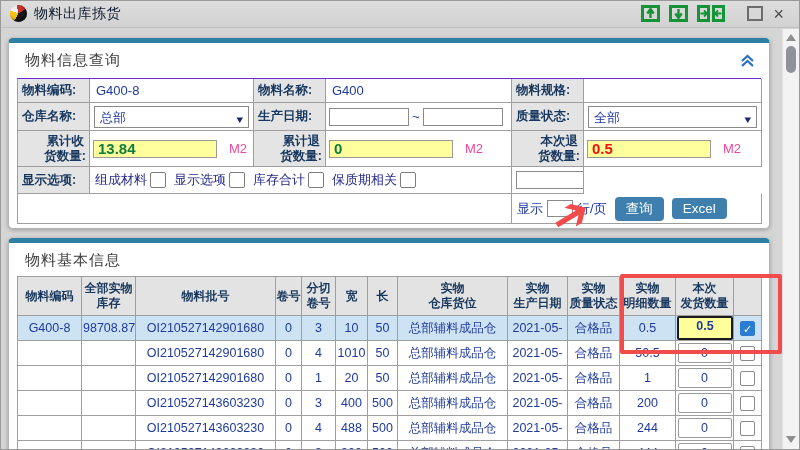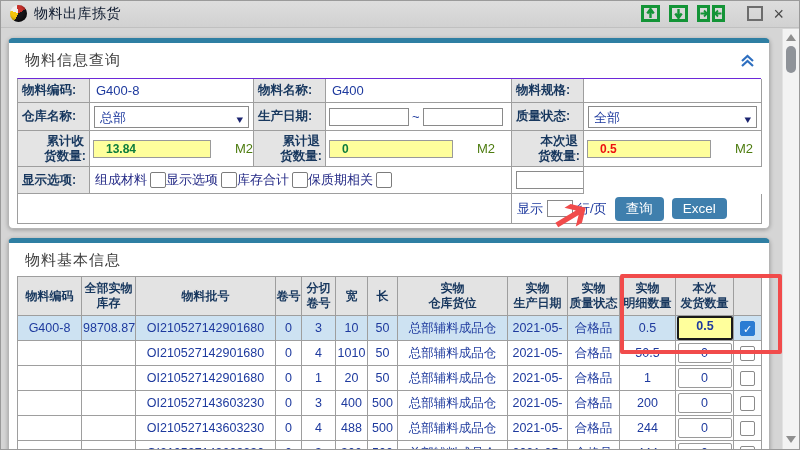--- a/index.html
+++ b/index.html
@@ -44,25 +44,25 @@
   .val{color:#1e3a9e;font-size:13px;padding-left:6px}
   .span2{grid-column:span 2}.span3{grid-column:span 3}.span4{grid-column:span 4}
   .selectbox{flex:1;margin:3px 4px;border:1px solid #8a8a8a;height:20px;display:flex;
              align-items:flex-end;padding:0 5px;color:#1e3a9e;font-size:13px;background:#fff}
   .selectbox .chev{margin-left:auto;color:#1b2470;font-size:13px;font-weight:bold;transform:scaleY(.85)}
   .tinput{border:1px solid #8a8a8a;height:18px;background:#fff;margin:0 3px;font-family:inherit;
           color:#1e3a9e;font-size:13px;padding:0 3px;box-sizing:border-box}
   .dinput{width:80px}
   .tilde{color:#1e3a9e;font-size:13px}
   .qty{width:124px;height:18px;background:var(--yellow);border:1px solid #9a9a9a;display:flex;
-       align-items:center;padding-left:12px;font-size:12px;font-weight:bold;box-sizing:border-box;margin-left:3px}
+       align-items:center;padding-left:4px;font-size:15px;font-weight:bold;box-sizing:border-box;margin-left:3px}
   .qty.g{color:var(--green)} .qty.rd{color:var(--redval)}
-  .unit{color:#4d7c0f;font-size:13px;margin-left:24px}
+  .unit{color:#ec4899;font-size:13px;margin-left:12px}
   .ckwrap{padding-left:5px}
-  .ckitem{display:flex;align-items:center;color:#242a86;font-size:13px;margin-right:0}
+  .ckitem{display:flex;align-items:center;color:#242a86;font-size:13px;margin-right:8px}
   .ckbox{width:14px;height:14px;border:1px solid #7c7c7c;border-radius:2px;background:#fff;margin-left:3px}
   .batchinput{flex:1;height:18px;margin:0 4px;border:1px solid #8a8a8a}
   .pagercell{padding:0 5px;color:#1e3a9e;font-size:13px}
   .rowsinput{width:26px;height:17px;border:1px solid #8a8a8a;margin:0 4px}
   .btn{background:var(--accent);color:#fff;font-size:13.5px;border:none;border-radius:4px;
        padding:3px 11px;margin-left:8px;font-family:inherit}
 
   
   table{border-collapse:collapse;table-layout:fixed;margin:0 8px;width:744px}
   th{background:#e3e3e3;border:1px solid #9e9e9e;font-size:12px;font-weight:bold;color:#17375e;

